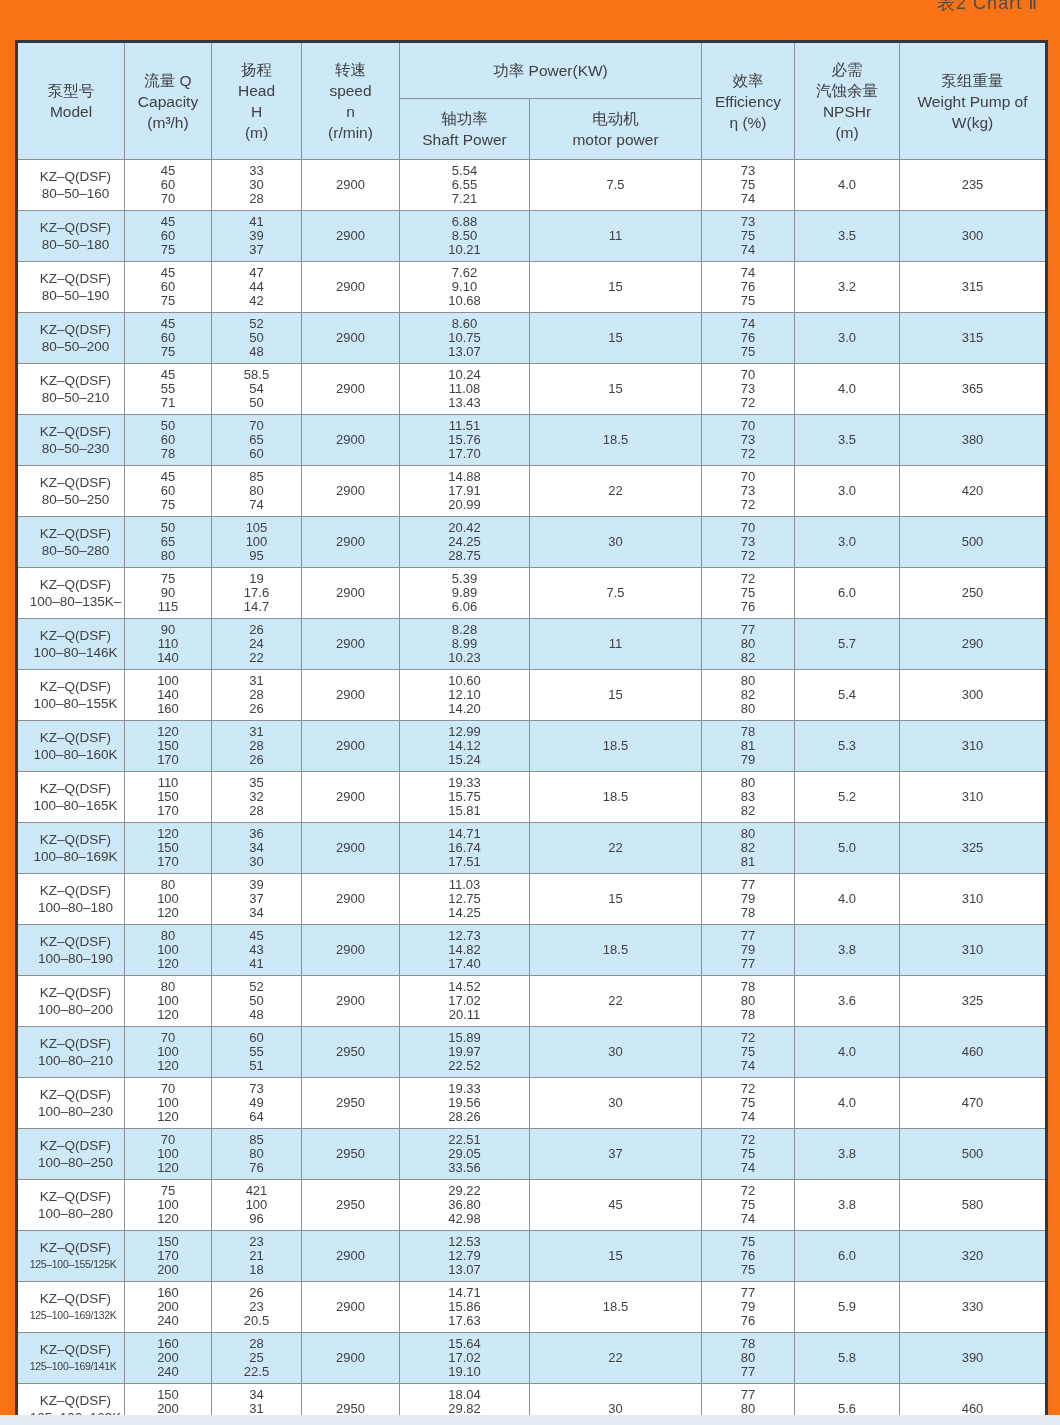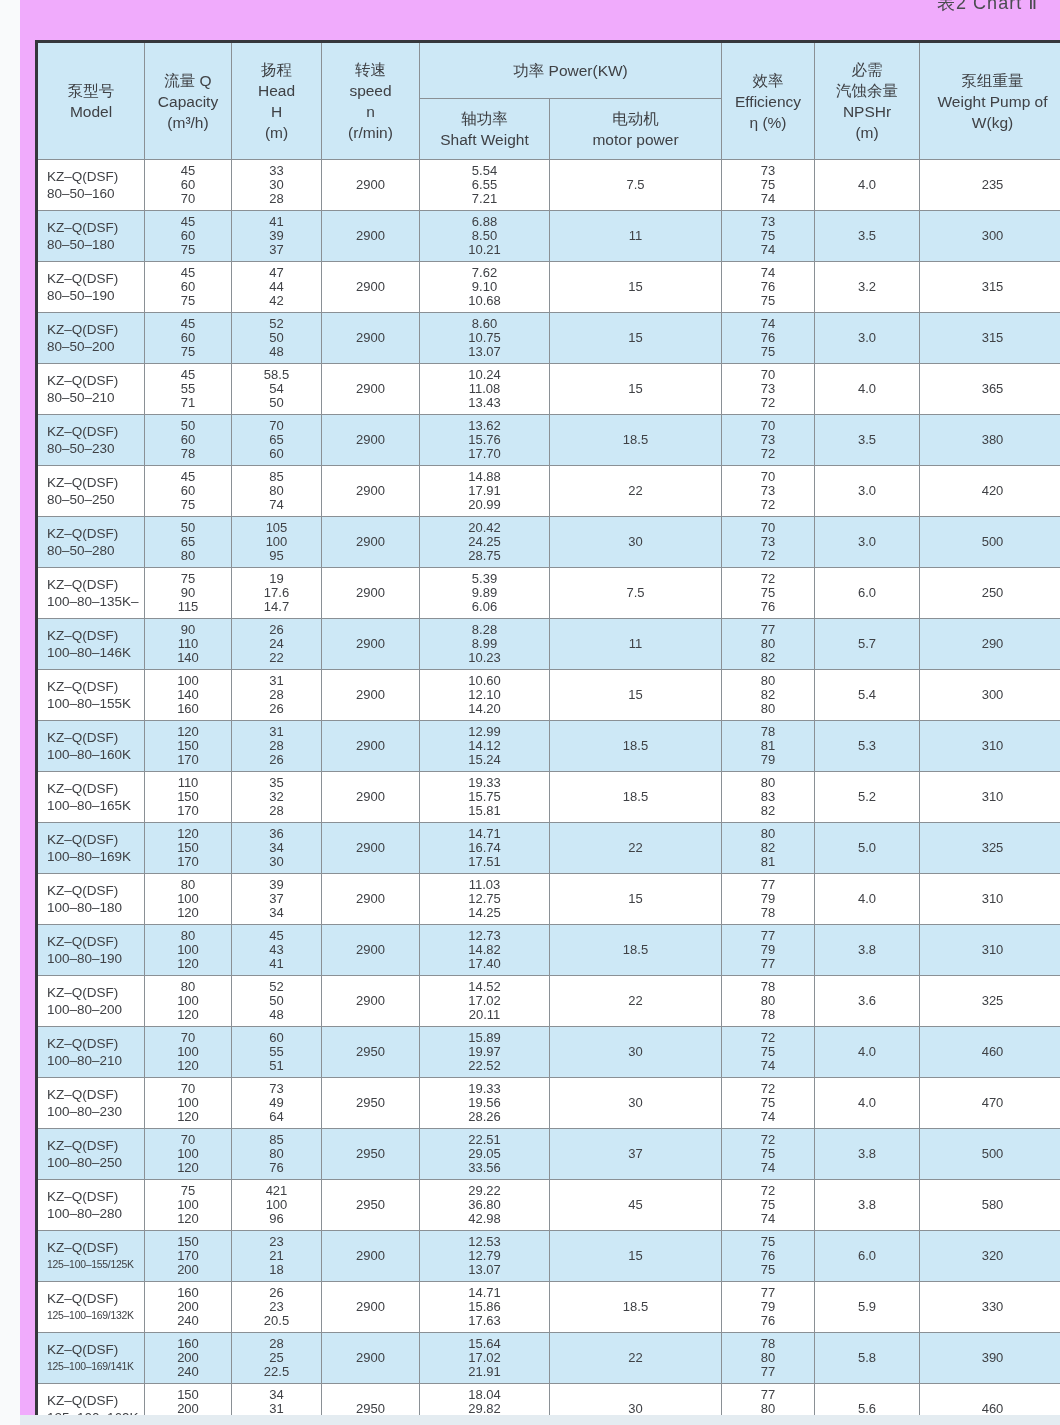--- a/index.html
+++ b/index.html
@@ -3,21 +3,21 @@
 <meta charset="utf-8">
 <style>
   html,body{margin:0;padding:0;}
   body{
     width:1060px;height:1425px;
     background:#f9fafb;
     font-family:"Liberation Sans", sans-serif;
     position:relative;
     overflow:hidden;
   }
-  .page{position:absolute;inset:0;overflow:hidden;background:#f0abfc;margin-left:20px;}
+  .page{position:absolute;inset:0;overflow:hidden;background:#f97316;}
   .corner-label{
     position:absolute;top:-9px;right:22px;
     font-size:18px;color:#4a4c50;letter-spacing:1px;
     white-space:nowrap;
   }
   .bottom-band{position:absolute;left:0;right:0;bottom:0;height:10px;background:#e4ecf1;}
   table.pump{
     position:absolute;left:15px;top:40px;
     width:1030px;
     border-collapse:collapse;table-layout:fixed;
@@ -38,21 +38,21 @@
   thead tr.group-row th{height:55px;}
   thead tr.sub-row th{height:60px;}
   thead th.span-head{height:115px;}
   tbody td{
     height:50px;
     font-size:13px;line-height:14px;
     background:#ffffff;
   }
   tbody tr.alt td{background:#cde8f6;}
   tbody td.model{
-    text-align:left;padding-left:9px;
+    text-align:center;padding-left:9px;
     font-size:13.5px;line-height:17px;
   }
   tbody td.model .condensed{
     font-size:11px;letter-spacing:-0.3px;
     transform:scaleX(0.95);transform-origin:left center;
     white-space:nowrap;
   }
 </style>
 </head>
 <body>
@@ -110,21 +110,21 @@
         </th>
         <th rowspan="2" class="span-head">
           <div>泵组重量</div>
           <div>Weight Pump of</div>
           <div>W(kg)</div>
         </th>
       </tr>
       <tr class="sub-row">
         <th>
           <div>轴功率</div>
-          <div>Shaft Weight</div>
+          <div>Shaft Power</div>
         </th>
         <th>
           <div>电动机</div>
           <div>motor power</div>
         </th>
       </tr>
     </thead>
     <tbody>
         <tr>
           <td class="model">
@@ -286,21 +286,21 @@
             <div>60</div>
             <div>78</div>
           </td>
           <td>
             <div>70</div>
             <div>65</div>
             <div>60</div>
           </td>
           <td>2900</td>
           <td>
-            <div>13.62</div>
+            <div>11.51</div>
             <div>15.76</div>
             <div>17.70</div>
           </td>
           <td>18.5</td>
           <td>
             <div>70</div>
             <div>73</div>
             <div>72</div>
           </td>
           <td>3.5</td>
@@ -828,21 +828,21 @@
           </td>
           <td>
             <div>28</div>
             <div>25</div>
             <div>22.5</div>
           </td>
           <td>2900</td>
           <td>
             <div>15.64</div>
             <div>17.02</div>
-            <div>21.91</div>
+            <div>19.10</div>
           </td>
           <td>22</td>
           <td>
             <div>78</div>
             <div>80</div>
             <div>77</div>
           </td>
           <td>5.8</td>
           <td>390</td>
         </tr>

